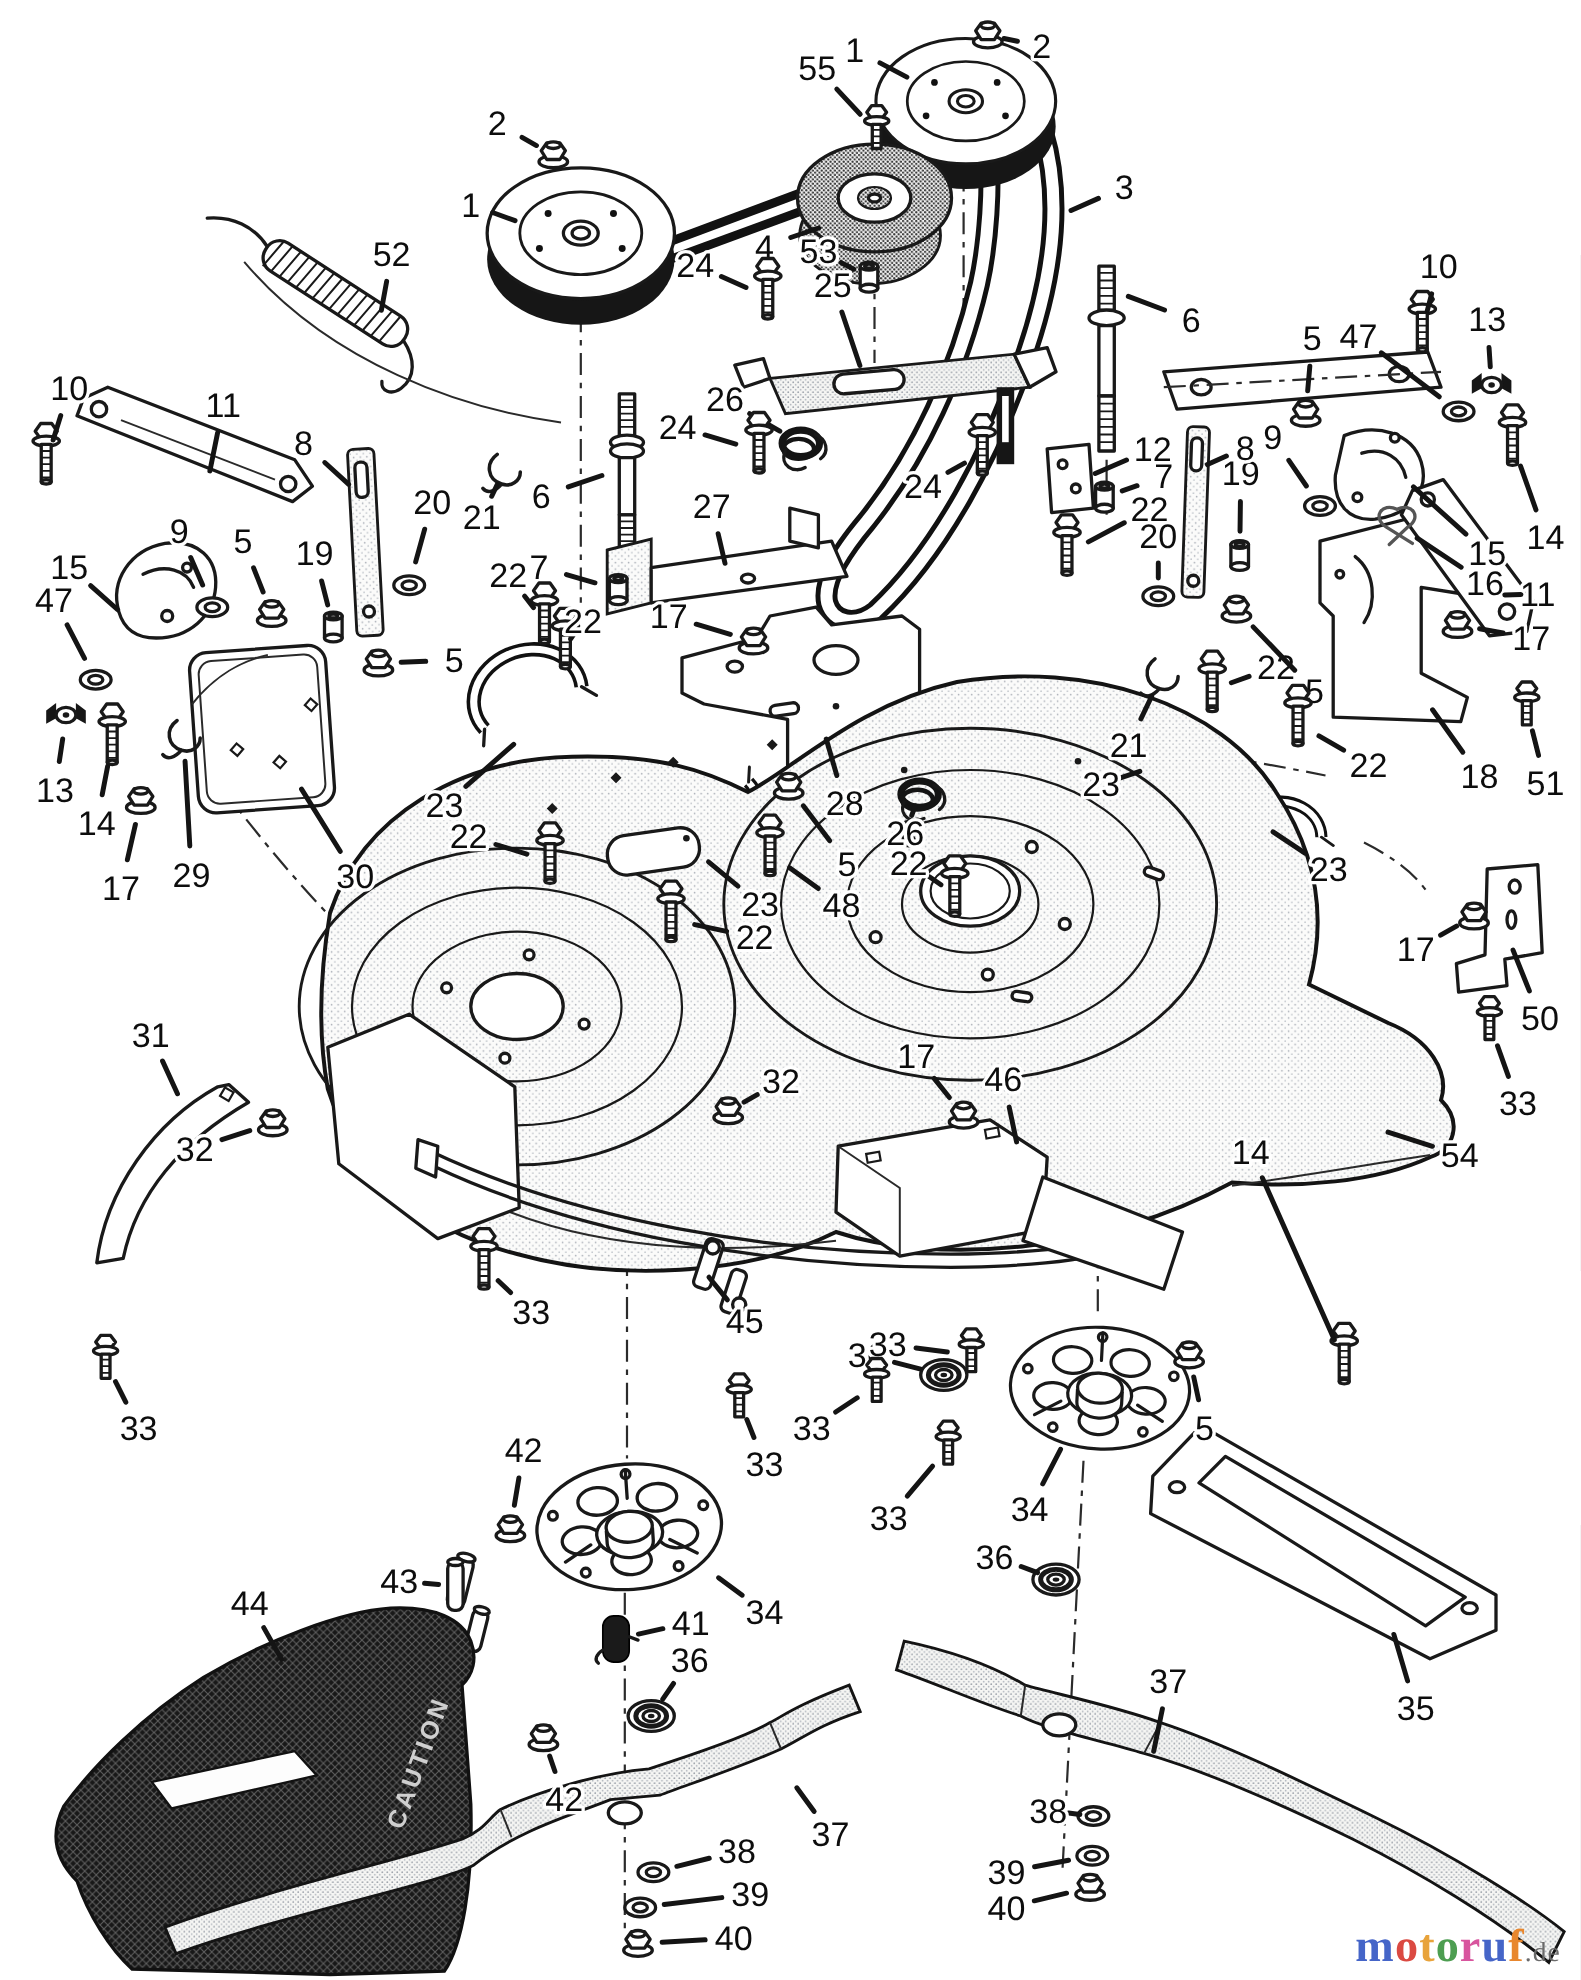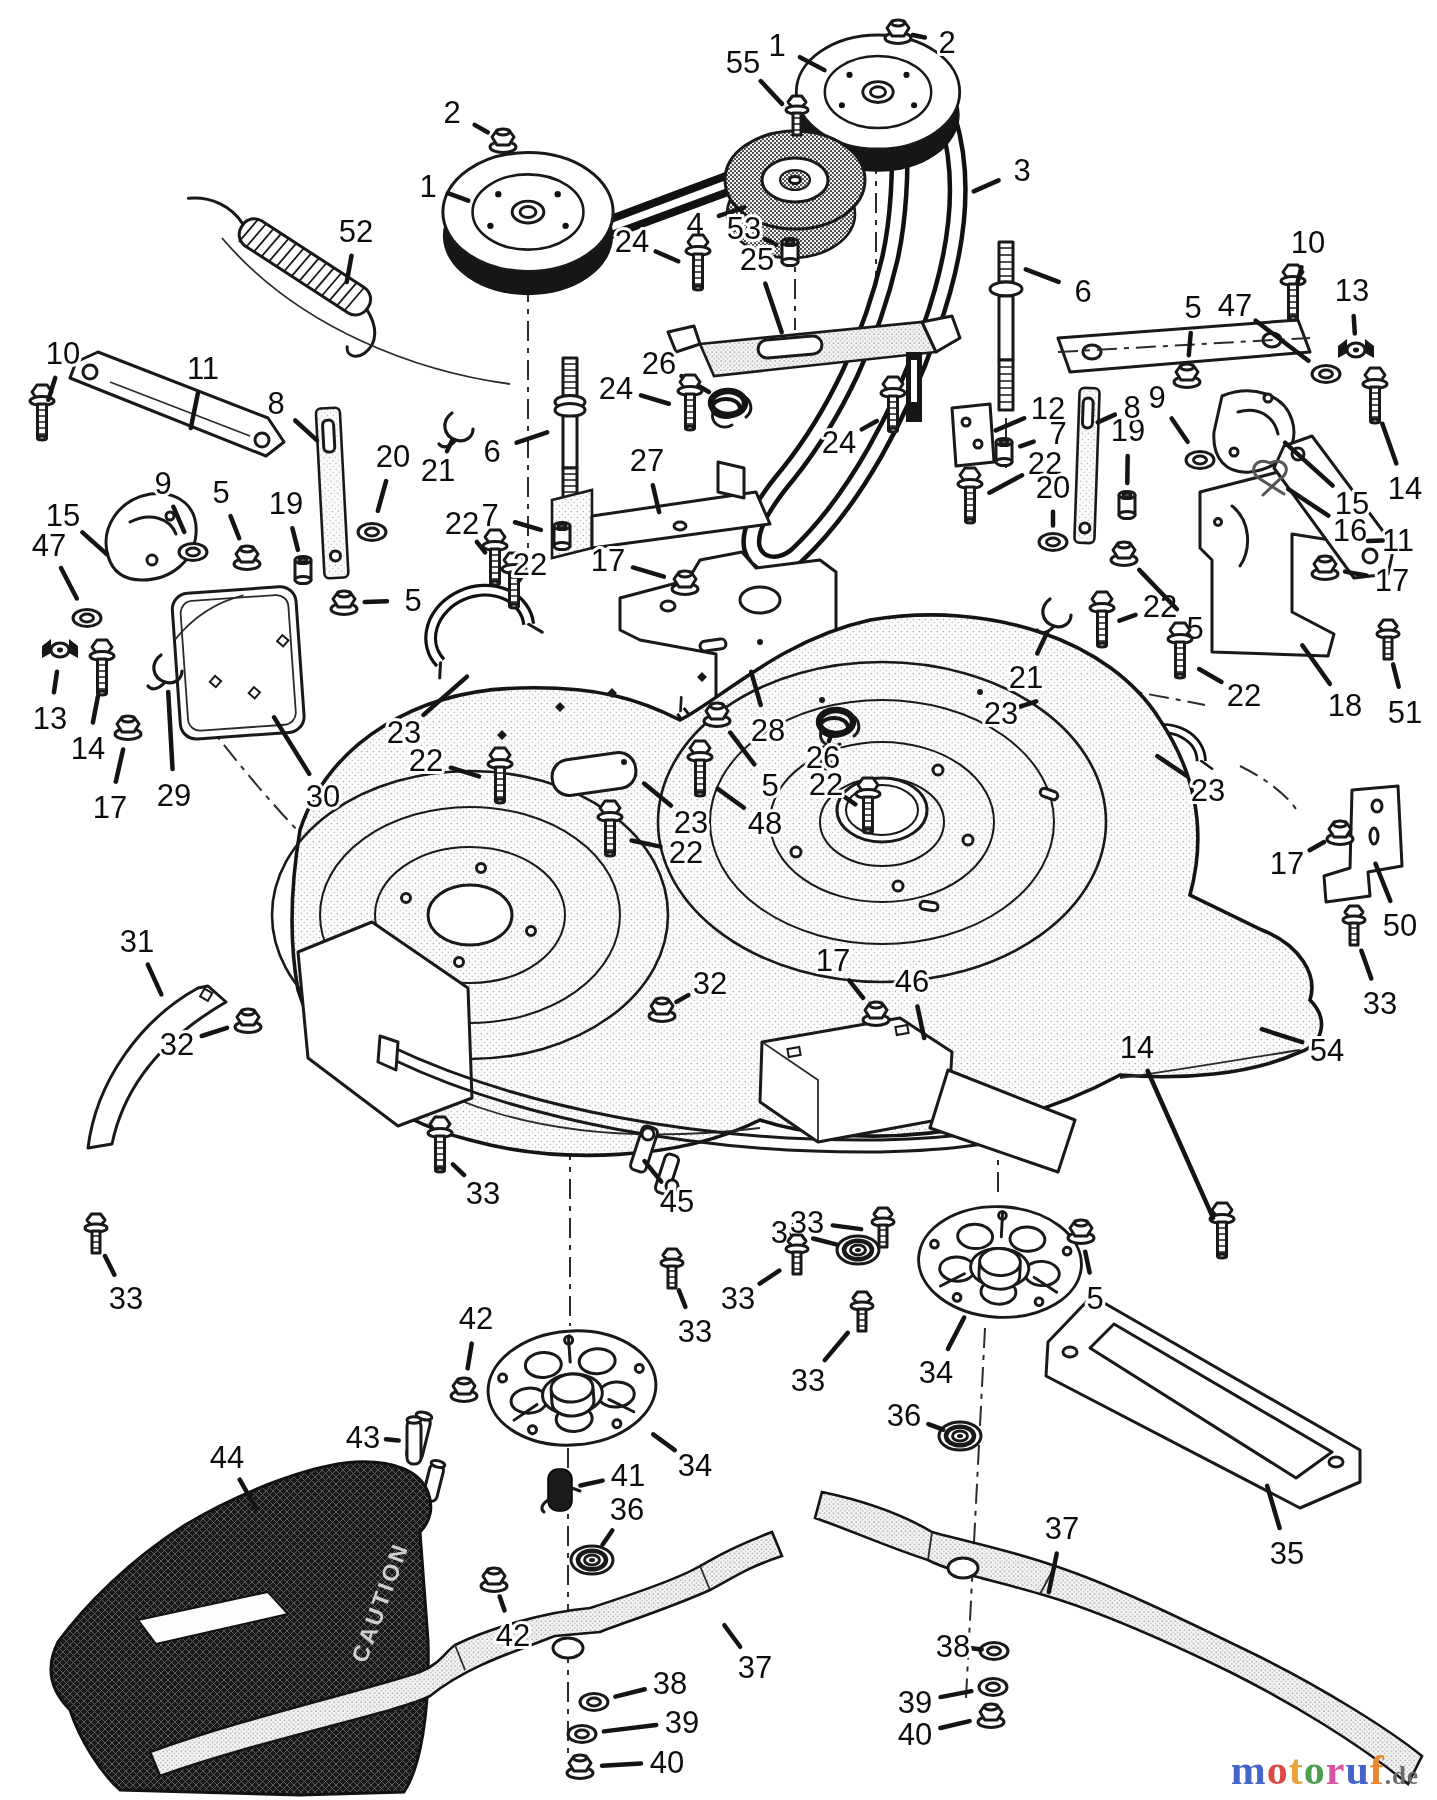--- a/index.html
+++ b/index.html
@@ -9,21 +9,21 @@
   .p{fill:#ffffff;stroke:#191919;stroke-width:3;stroke-linejoin:round;}
   .w{fill:none;stroke:#191919;stroke-width:3;stroke-linecap:round;}
   .thin{fill:none;stroke:#2a2a2a;stroke-width:1.8;}
   .dd{fill:none;stroke:#2b2b2b;stroke-width:2;stroke-dasharray:20 7 5 7;}
   .leader{stroke:#141414;stroke-width:4.5;stroke-linecap:round;}
   text.callout{font:400 31px "Liberation Sans",sans-serif;fill:#0d0d0d;text-anchor:middle;
                paint-order:stroke;stroke:#ffffff;stroke-width:6px;stroke-linejoin:round;}
   .caution{font:700 23px "Liberation Sans",sans-serif;fill:#cfcfcf;letter-spacing:3px;}
   .watermark{position:absolute;right:18px;bottom:6px;font:700 42px "Liberation Serif",serif;
              letter-spacing:1px;user-select:none;}
-  .watermark .wm-suffix{font-size:25px;font-weight:700;}
+  .watermark .wm-suffix{font-size:25px;font-weight:400;}
 </style>
 </head>
 <body>
 
 <div class="page">
 <svg id="diag" viewBox="0 0 1437 1800" width="1437" height="1800">
   <defs>
     <pattern id="pat-dot" width="6" height="6" patternUnits="userSpaceOnUse">
       <rect width="6" height="6" fill="#fbfbfa"></rect>
       <circle cx="1.4" cy="1.4" r="0.75" fill="#a9aeb6"></circle>

